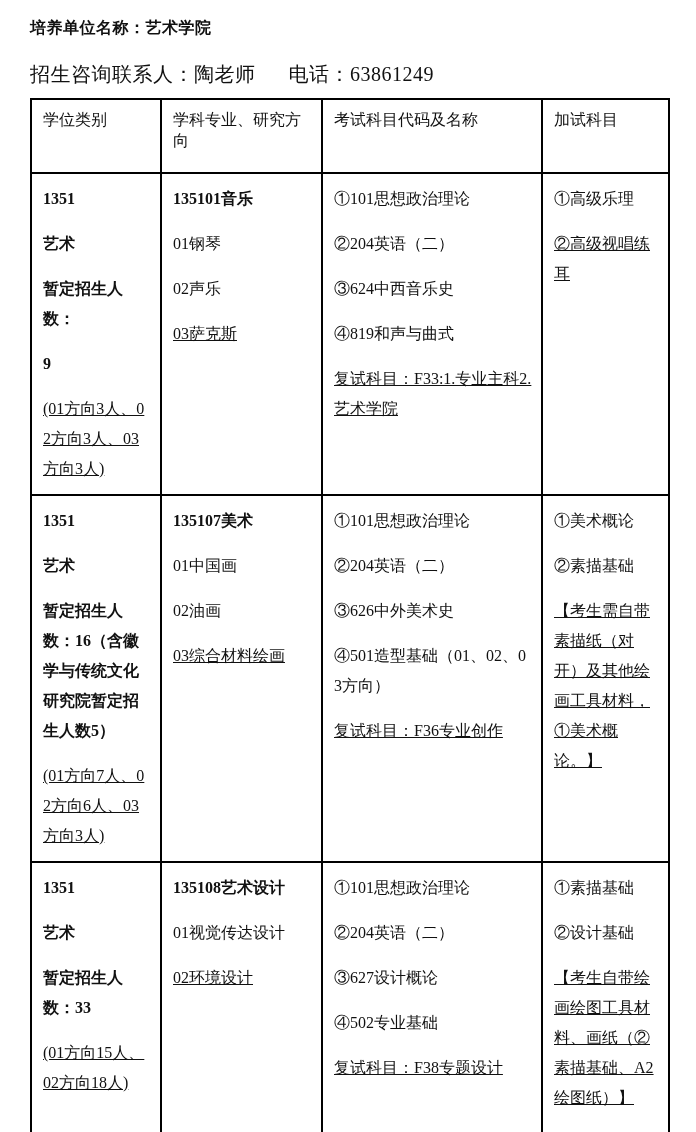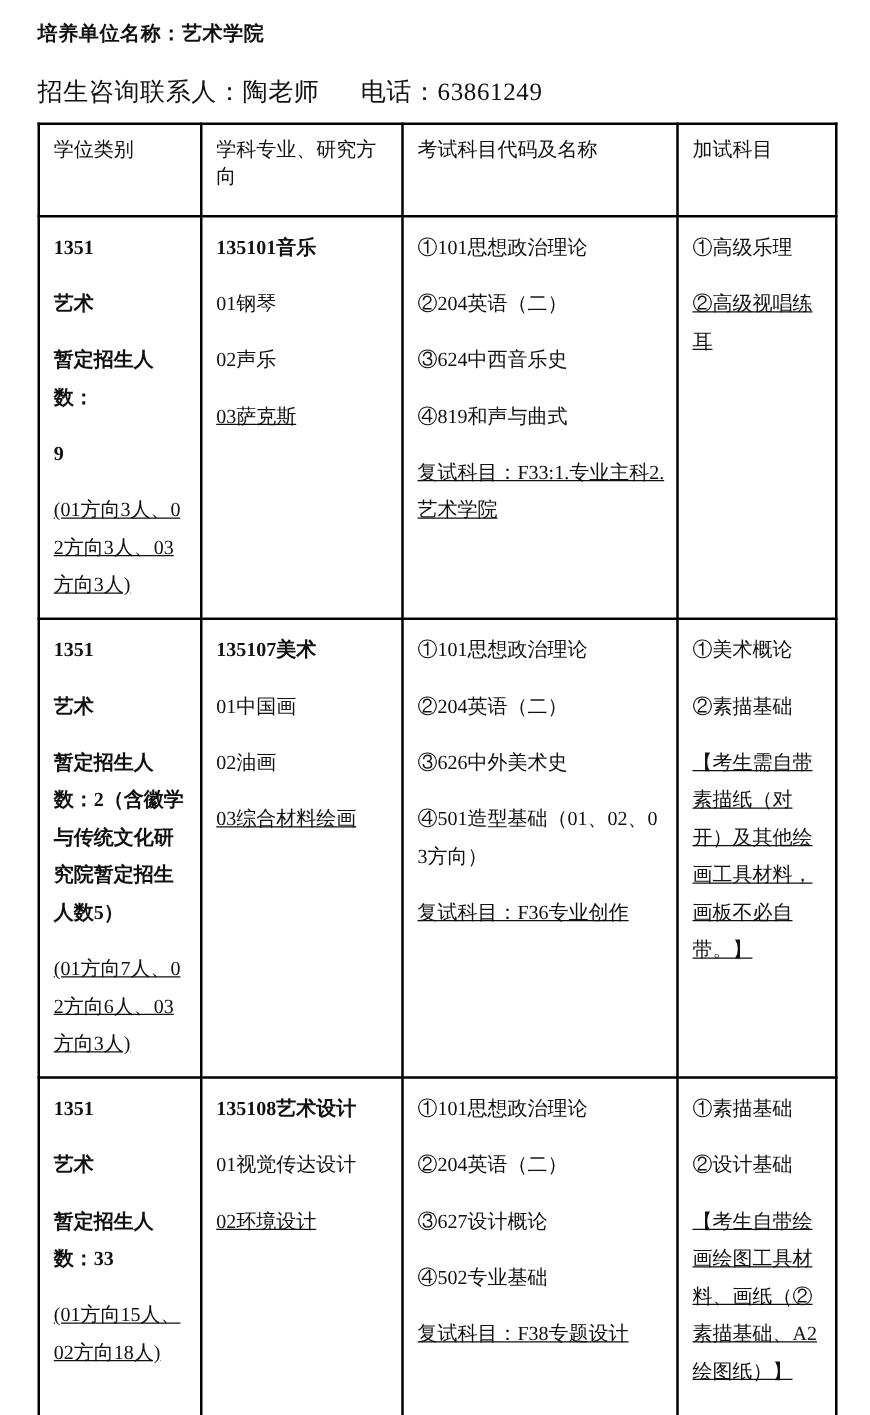--- a/index.html
+++ b/index.html
@@ -109,40 +109,40 @@
           </td>
           <td>
             <p>①高级乐理</p>
             <p>②高级视唱练耳</p>
           </td>
         </tr>
         <tr class="r1">
           <td>
             <p class="b">1351</p>
             <p class="b">艺术</p>
-            <p class="b">暂定招生人数：2（含徽学与传统文化研究院暂定招生人数5）</p>
+            <p class="b">暂定招生人数：16（含徽学与传统文化研究院暂定招生人数5）</p>
             <p>(01方向7人、02方向6人、03方向3人)</p>
           </td>
           <td>
             <p class="b">135107美术</p>
             <p>01中国画</p>
             <p>02油画</p>
             <p>03综合材料绘画</p>
           </td>
           <td>
             <p>①101思想政治理论</p>
             <p>②204英语（二）</p>
             <p>③626中外美术史</p>
             <p>④501造型基础（01、02、03方向）</p>
             <p>复试科目：F36专业创作</p>
           </td>
           <td>
             <p>①美术概论</p>
             <p>②素描基础</p>
-            <p>【考生需自带素描纸（对开）及其他绘画工具材料，画板不必自带。】</p>
+            <p>【考生需自带素描纸（对开）及其他绘画工具材料，①美术概论。】</p>
           </td>
         </tr>
         <tr class="r2">
           <td>
             <p class="b">1351</p>
             <p class="b">艺术</p>
             <p class="b">暂定招生人数：33</p>
             <p>(01方向15人、02方向18人)</p>
           </td>
           <td>

